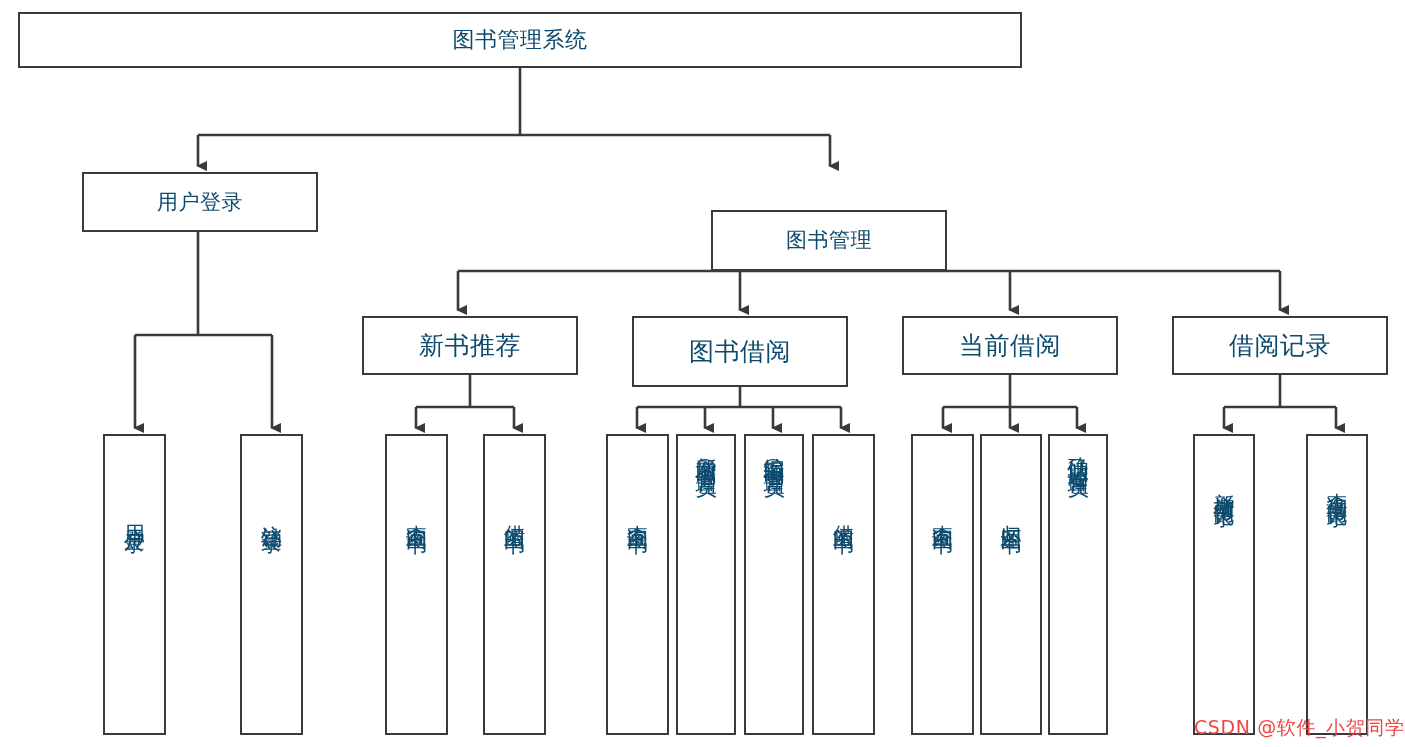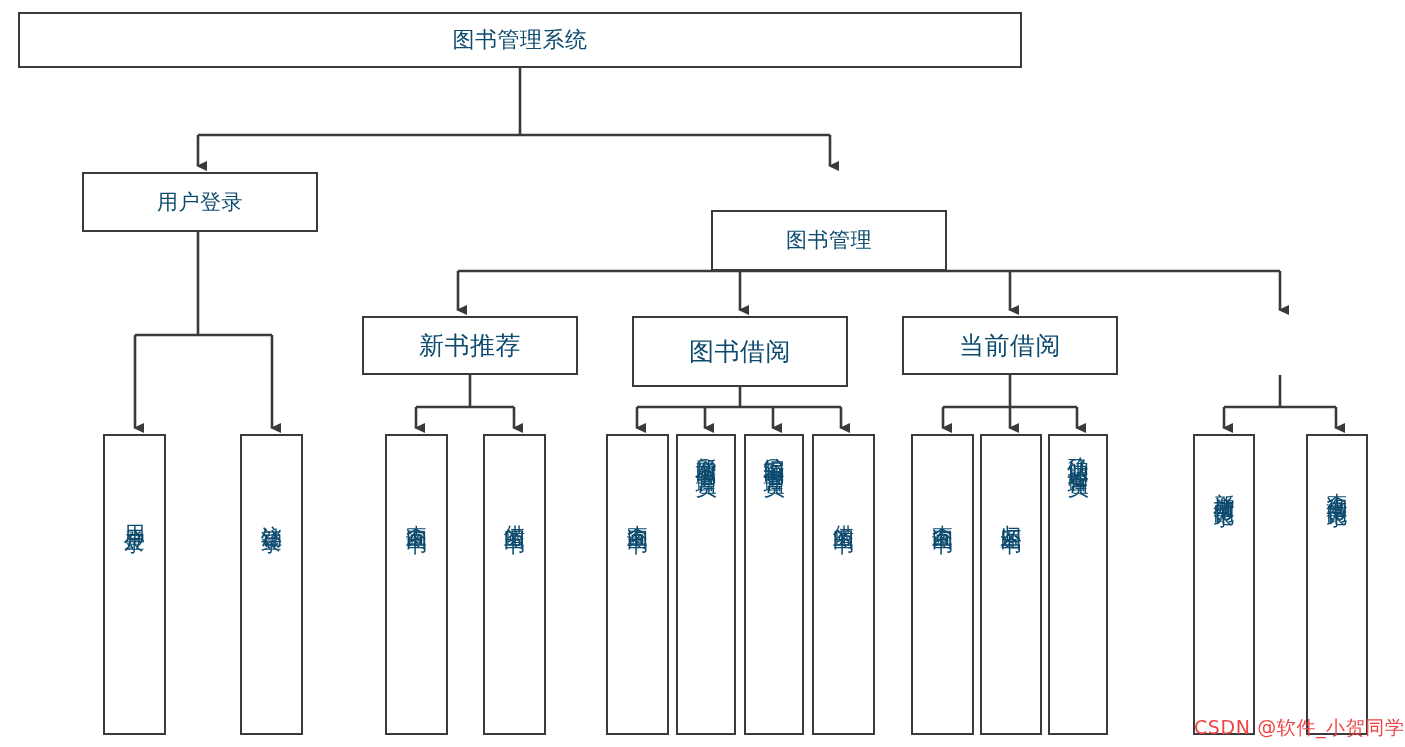--- a/index.html
+++ b/index.html
@@ -140,20 +140,23 @@
 
   <div class="node level3" style="left:362px; top:316px; width:216px; height:59px;">
     <span class="label">新书推荐</span>
   </div>
   <div class="node level3" style="left:632px; top:316px; width:216px; height:71px;">
     <span class="label">图书借阅</span>
   </div>
   <div class="node level3" style="left:902px; top:316px; width:216px; height:59px;">
     <span class="label">当前借阅</span>
   </div>
+  <div class="node level3" style="left:1172px; top:316px; width:216px; height:59px;">
+    <span class="label">借阅记录</span>
+  </div>
 
   <div class="node leaf" style="left:103px; top:434px; width:63px; height:301px; padding-top:72px;">
     <span class="label">用户登录</span>
   </div>
   <div class="node leaf" style="left:240px; top:434px; width:63px; height:301px; padding-top:72px;">
     <span class="label">注销登录</span>
   </div>
 
   <div class="node leaf" style="left:385px; top:434px; width:63px; height:301px; padding-top:72px;">
     <span class="label">查询图书</span>

